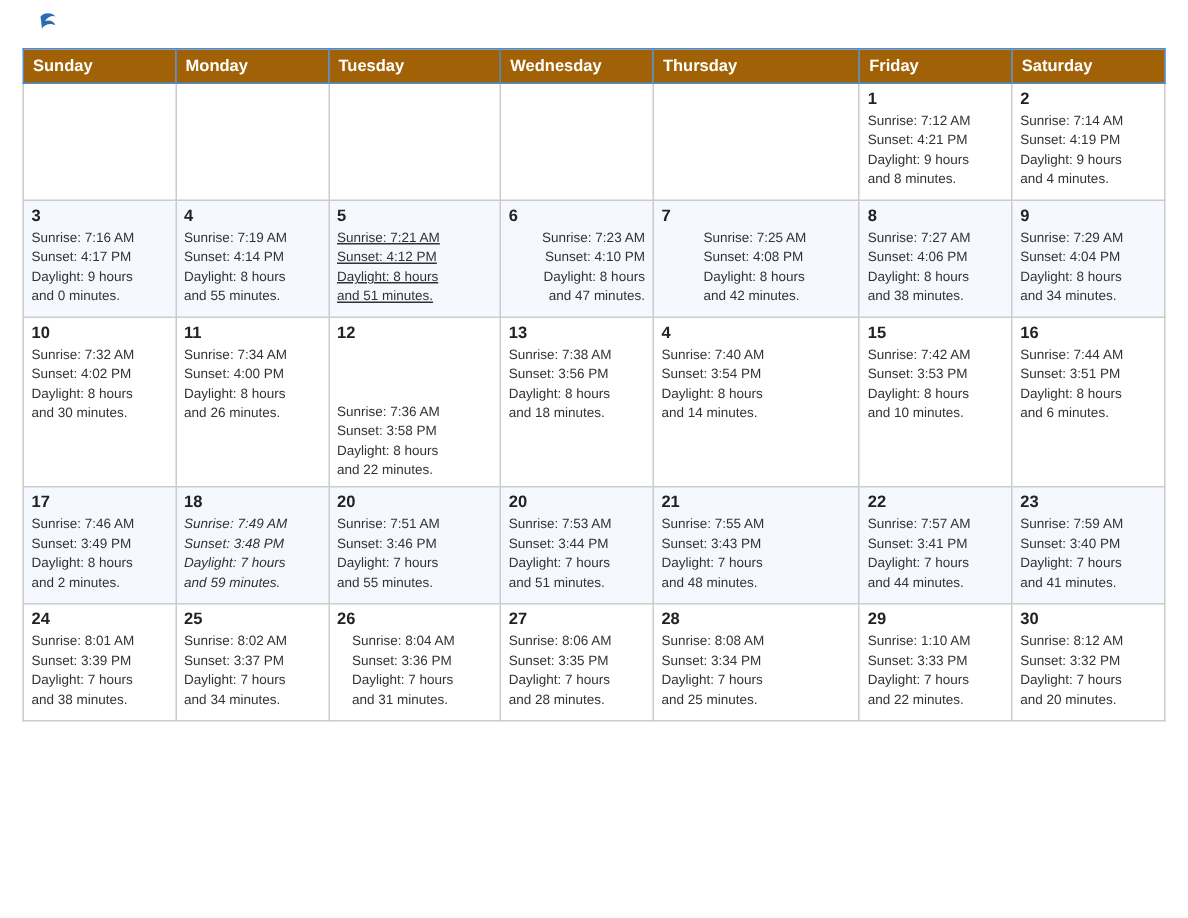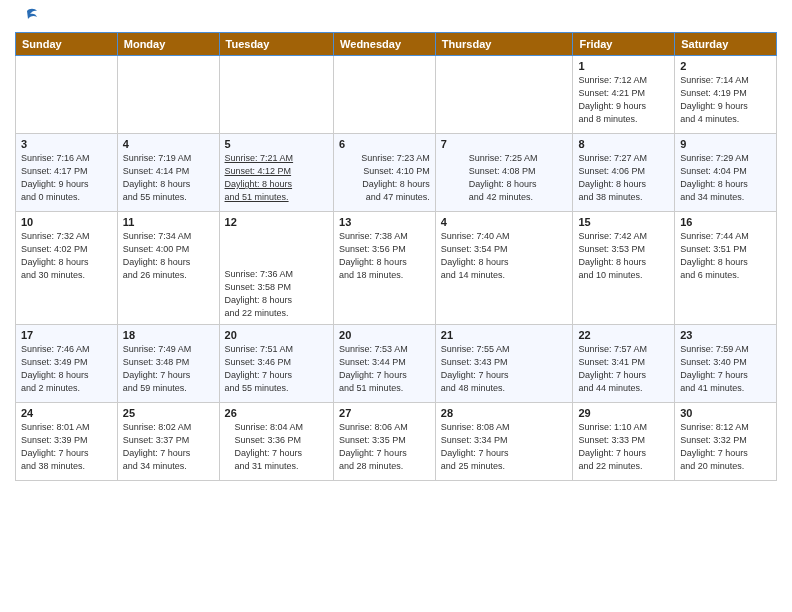--- a/index.html
+++ b/index.html
@@ -192,21 +192,21 @@
         <tr>
           <td>
             <span class="day-num">17</span>
             <div class="day-info" style="white-space: pre-line;">Sunrise: 7:46 AM
 Sunset: 3:49 PM
 Daylight: 8 hours
 and 2 minutes.</div>
           </td>
           <td>
             <span class="day-num">18</span>
-            <div class="day-info" style="white-space: pre-line;">Sunrise: 7:49 AM
+            <div class="day-info" style="white-space: pre-line; font-style: italic;">Sunrise: 7:49 AM
 Sunset: 3:48 PM
 Daylight: 7 hours
 and 59 minutes.</div>
           </td>
           <td>
             <span class="day-num">20</span>
             <div class="day-info" style="white-space: pre-line;">Sunrise: 7:51 AM
 Sunset: 3:46 PM
 Daylight: 7 hours
 and 55 minutes.</div>

